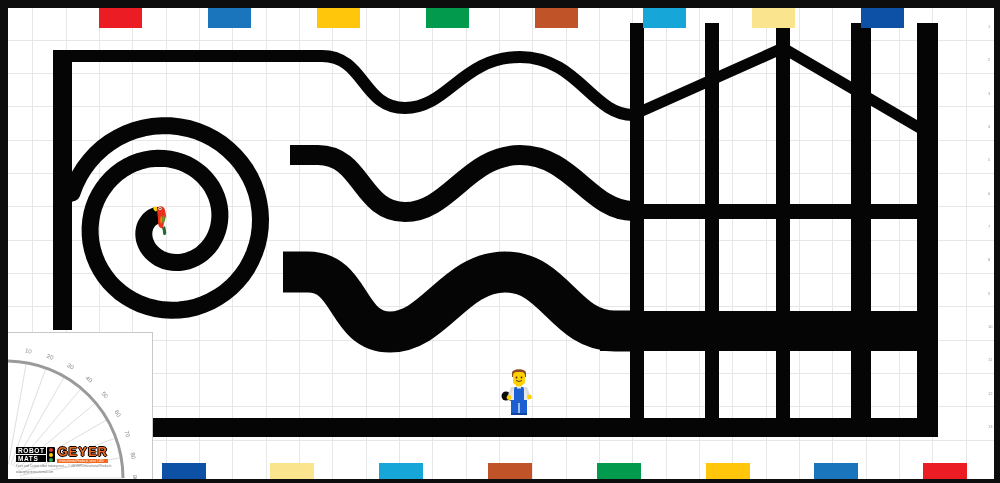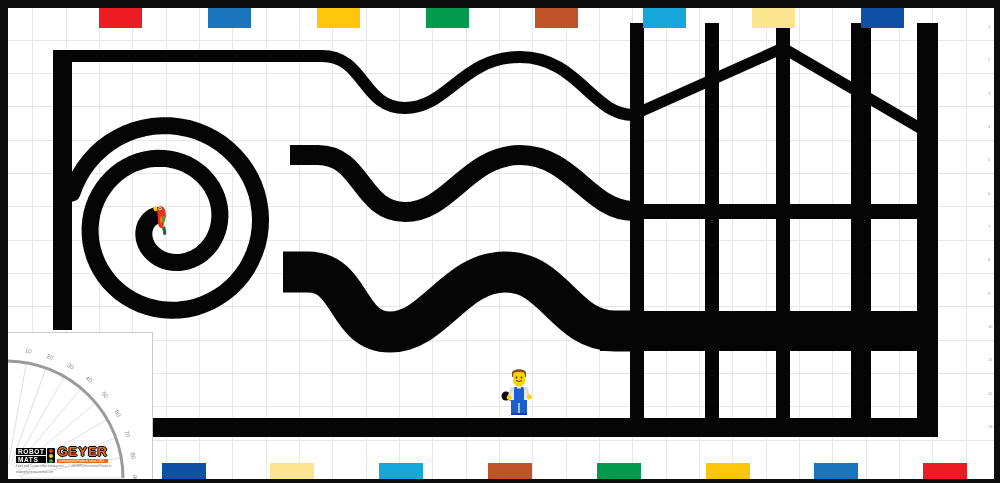--- a/index.html
+++ b/index.html
@@ -26,21 +26,21 @@
   .brick{position:absolute;height:20px;width:43px;}
   .brick.b-bottom{height:18px;width:44px;}
 
   .tick{position:absolute;font-size:4px;color:#999;line-height:4px;}
 
   .prot-box{
     position:absolute;left:8px;top:332px;width:144px;height:147px;background:#fff;
     border-top:1px solid #c9c9c9;border-right:1px solid #c9c9c9;overflow:hidden;
   }
   .logo{position:absolute;left:8px;top:113px;width:118px;}
-  .logo-row{display:flex;align-items:flex-end;}
+  .logo-row{display:flex;align-items:center;}
   .badges{display:flex;flex-direction:column;gap:1px;}
   .badge{background:#000;color:#fff;font-weight:bold;font-size:6.5px;line-height:7px;
          padding:0 2px;letter-spacing:0.6px;}
   .tlight{width:8px;height:15px;background:#000;border-radius:1px;margin-left:1px;
           display:flex;flex-direction:column;align-items:center;justify-content:space-around;}
   .dot{width:4px;height:4px;border-radius:50%;}
   .geyer-wrap{margin-left:2px;}
   .geyer{
     color:#f26a21;font-weight:bold;font-size:13px;line-height:12px;letter-spacing:1px;
     text-shadow:-1px 0 #000, 1px 0 #000, 0 -1px #000, 0 1px #000;

